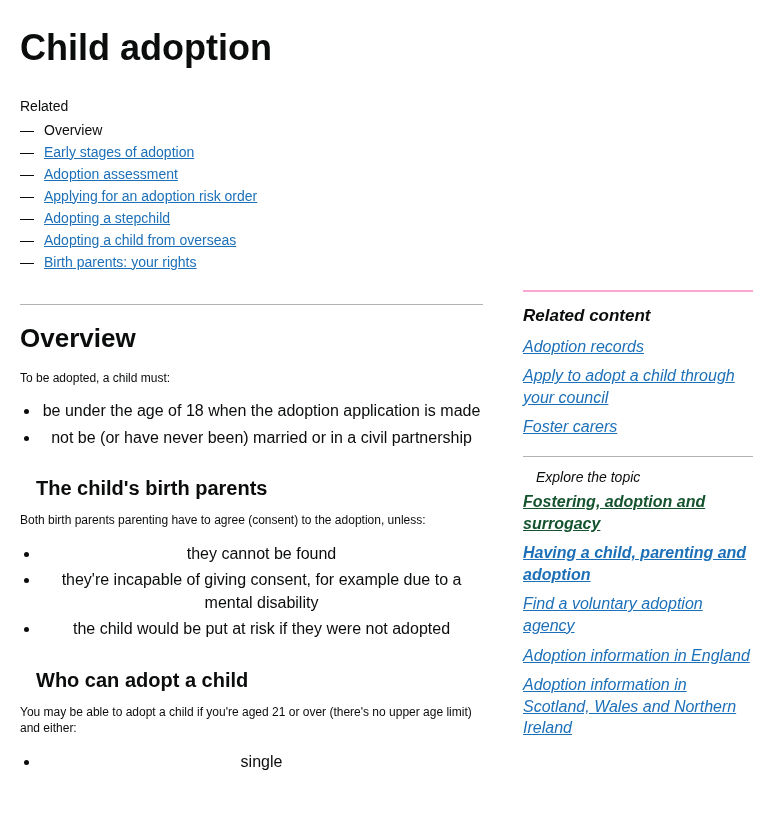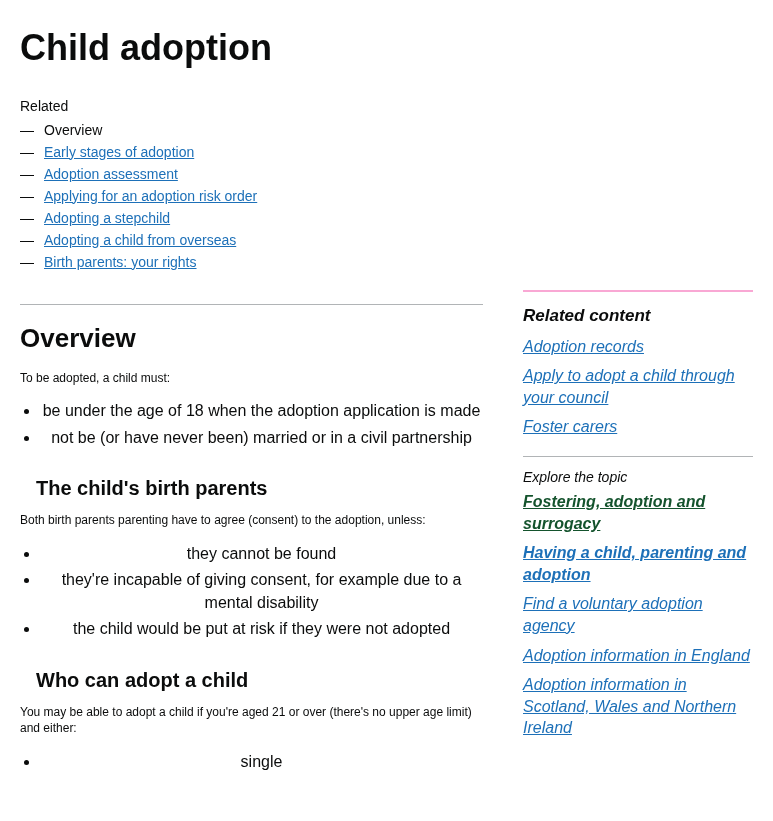--- a/index.html
+++ b/index.html
@@ -110,21 +110,21 @@
       color: #14532d;
     }
     .side-col .side-link.bold {
       font-weight: 700;
     }
     .side-col hr {
       margin: 18px 0 12px 0;
     }
     .side-col .explore-label {
       font-size: 14px;
-      margin: 0 0 6px 0;
+      margin: 0 0 6px 13px;
     }
     .side-col .elsewhere-heading {
       font-size: 17px;
       font-weight: 700;
       margin: 18px 0 10px 0;
     }
   </style>
 </head>
 <body>
 

